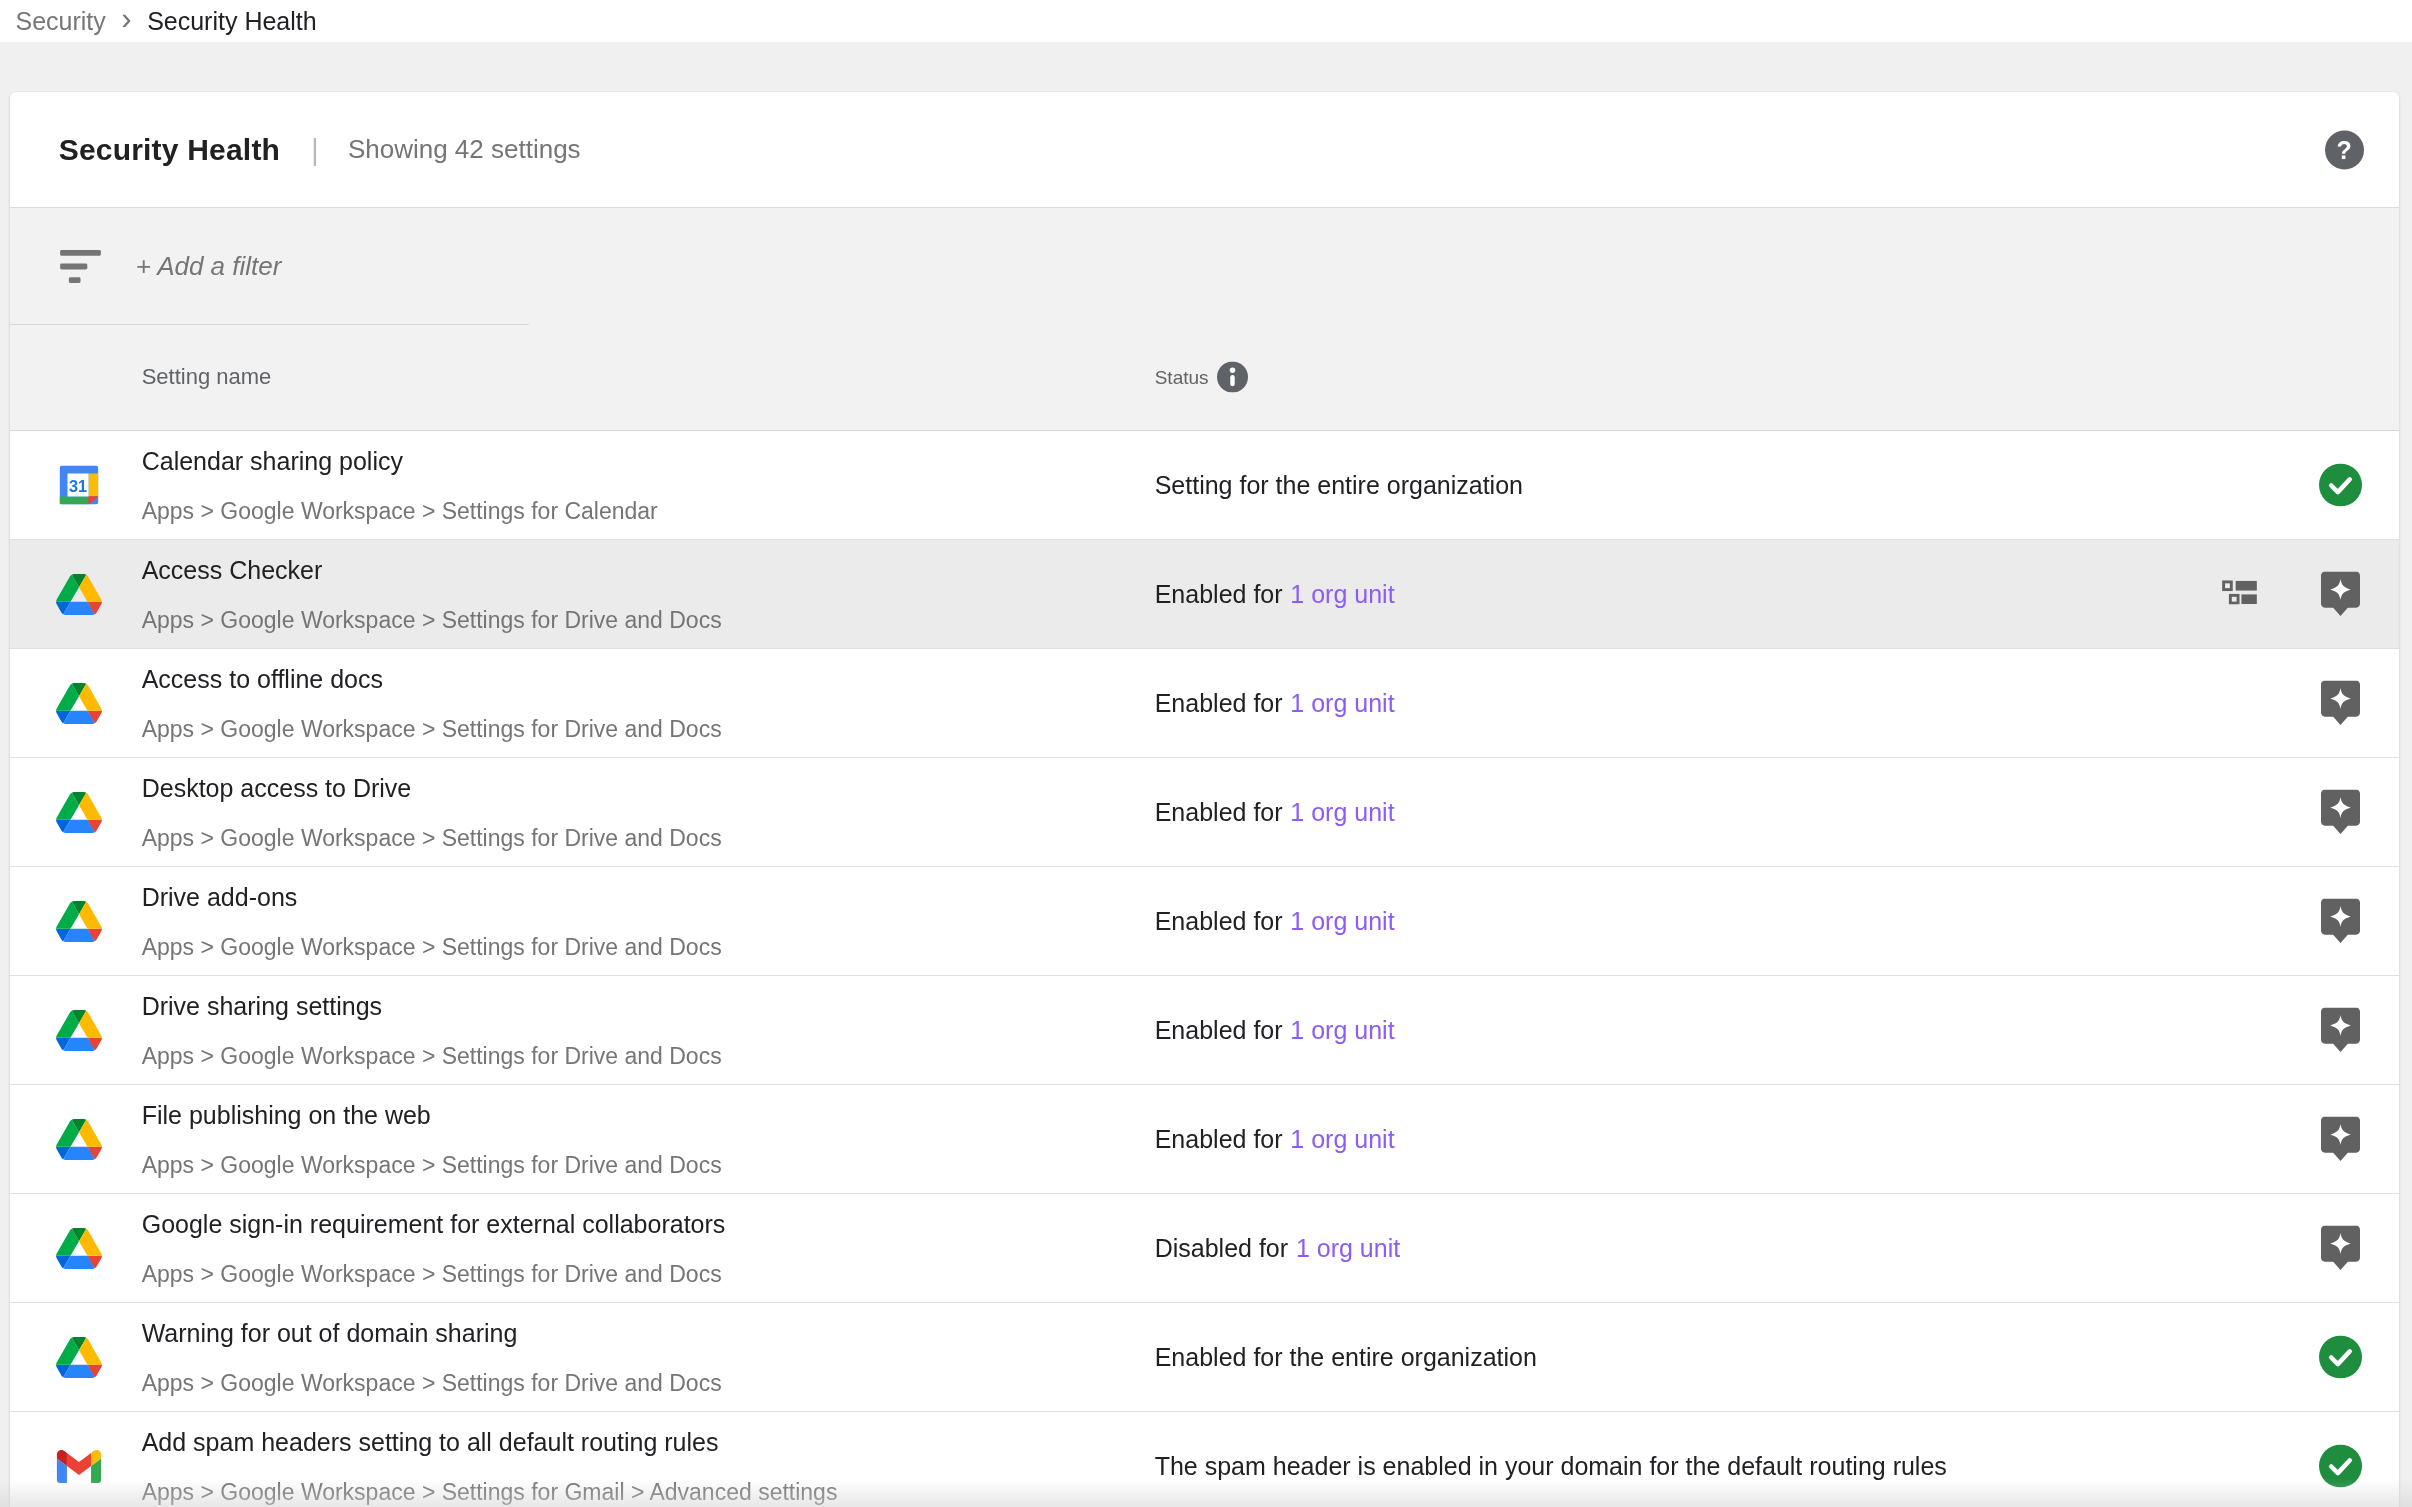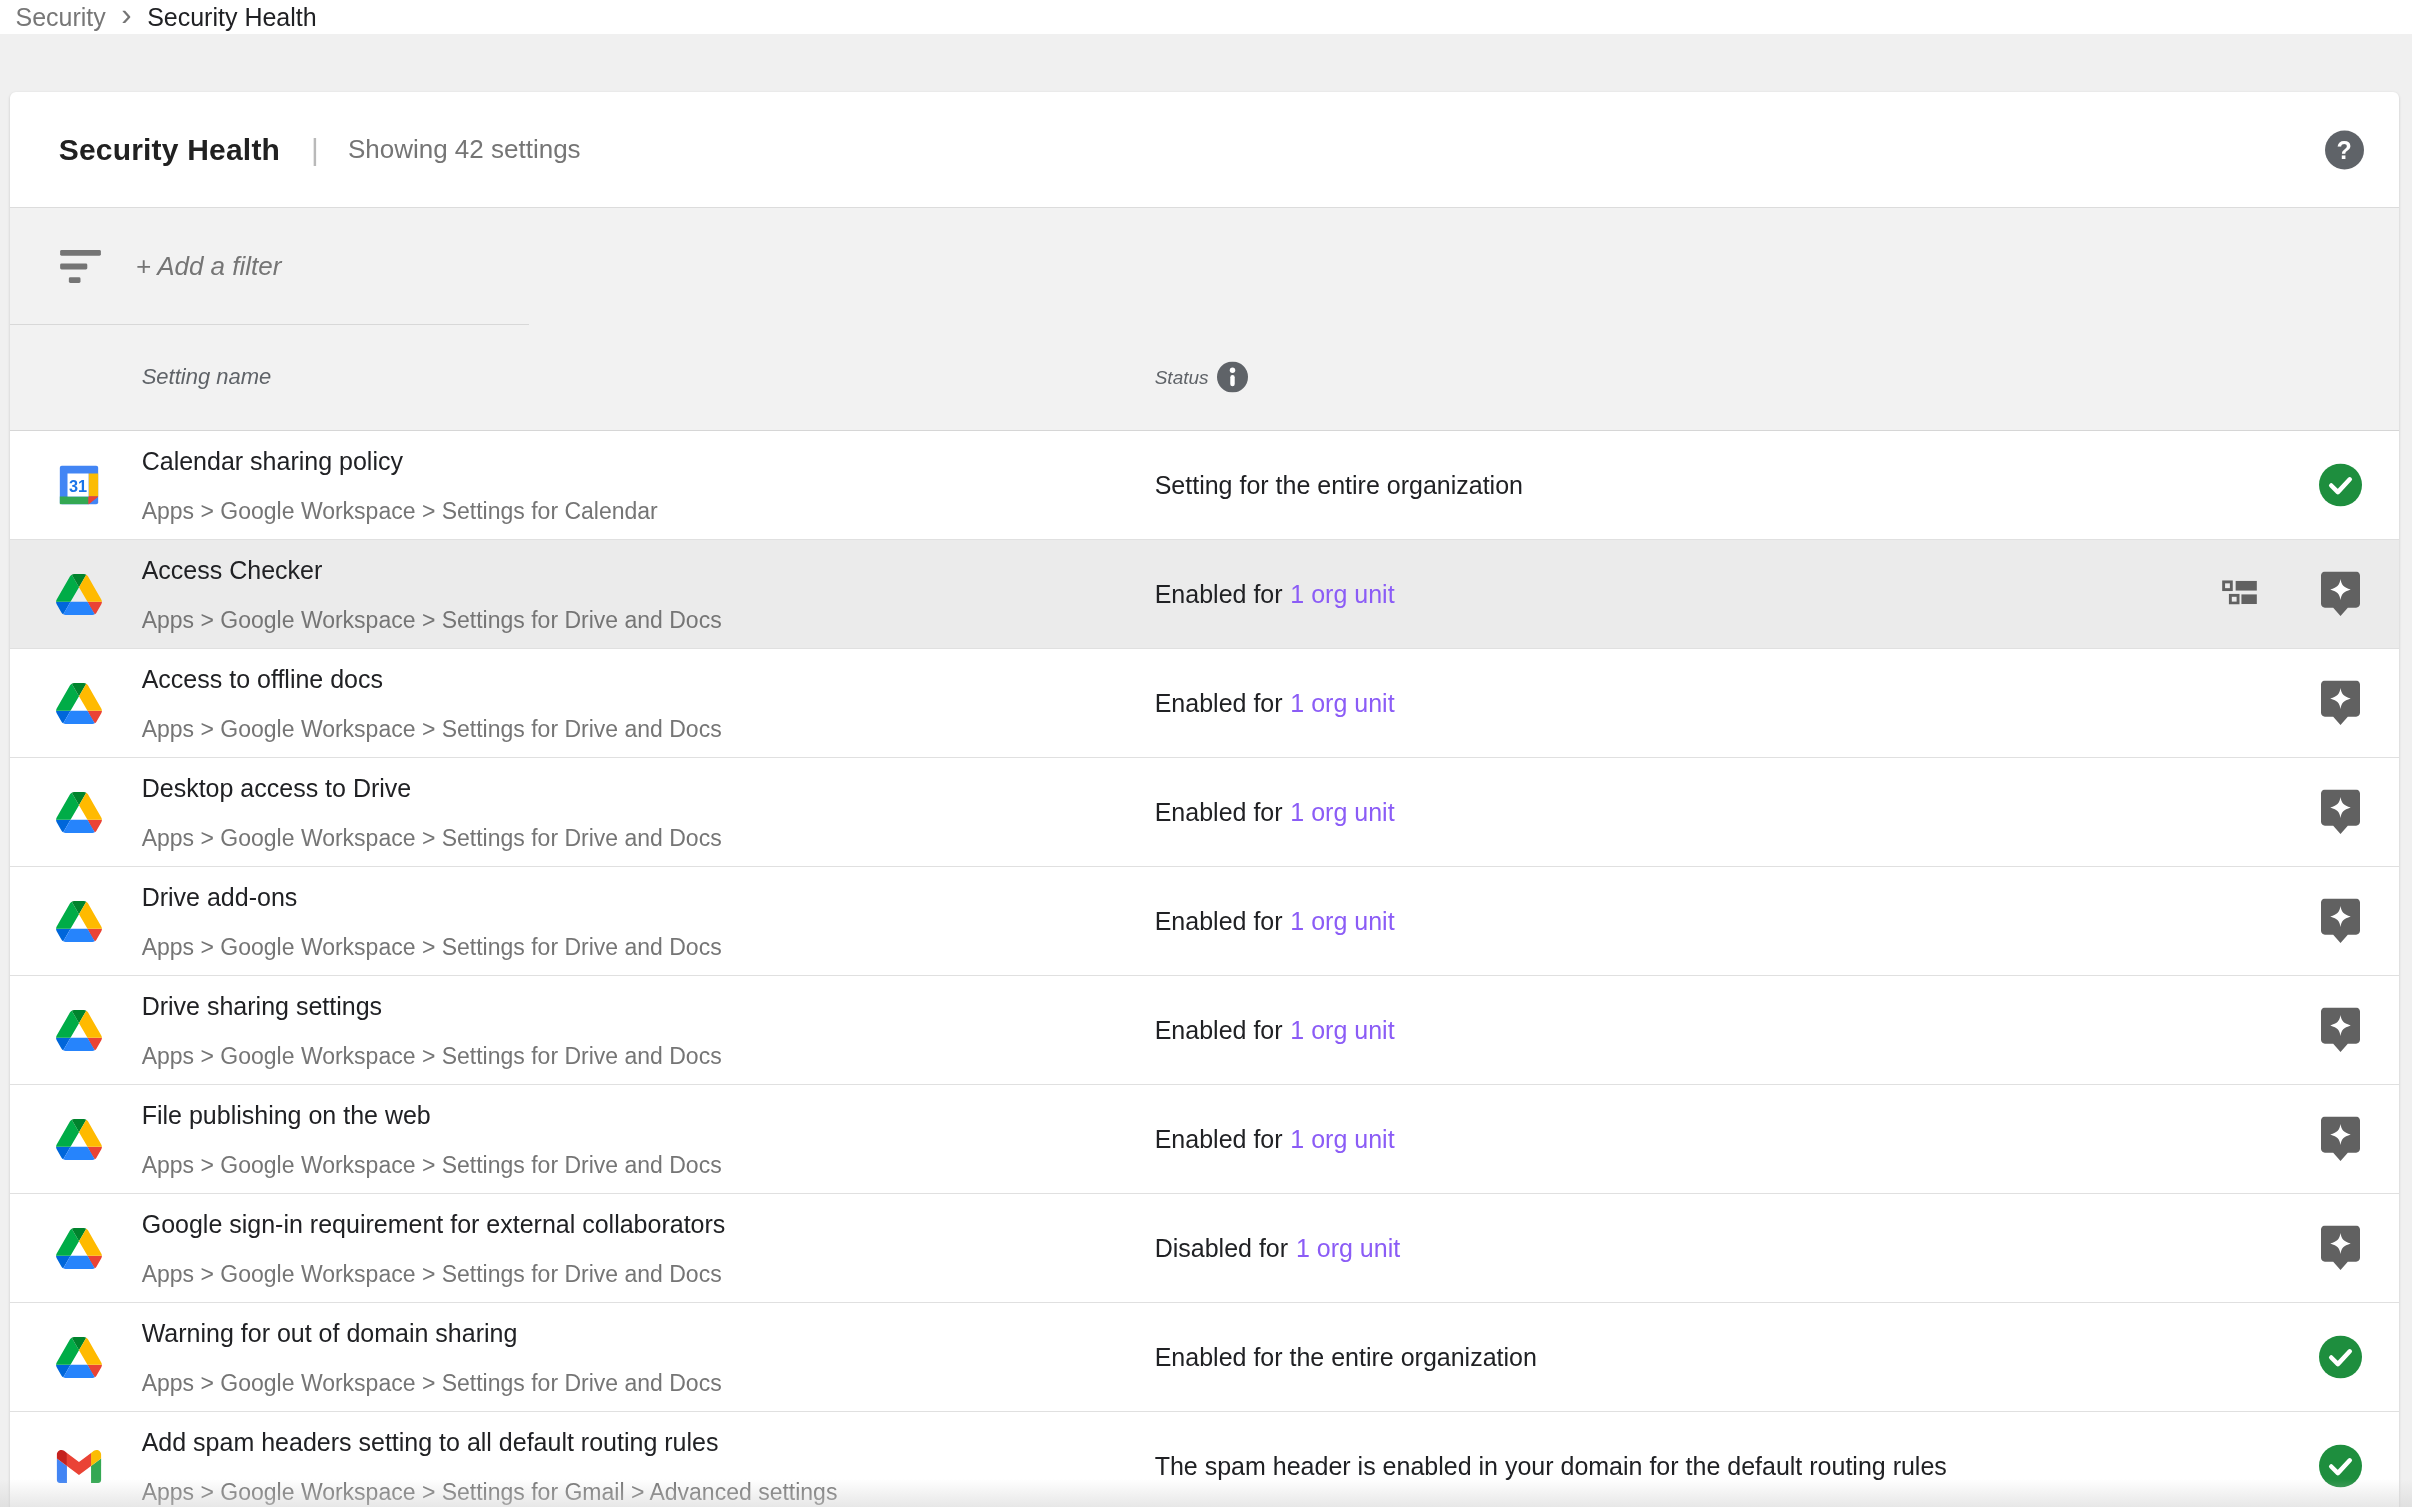--- a/index.html
+++ b/index.html
@@ -4,21 +4,21 @@
 <style>
   html,body{margin:0;padding:0;}
   body{
     width:2412px;height:1508px;position:relative;overflow:hidden;
     background:#f0f0f0;
     font-family:"Liberation Sans", sans-serif;
     -webkit-font-smoothing:antialiased;
   }
   
   .breadcrumb-bar{
-    position:absolute;top:0;left:0;width:100%;height:34px;background:#ffffff;
+    position:absolute;top:0;left:0;width:100%;height:42px;background:#ffffff;
     display:flex;align-items:center;padding-left:15.5px;box-sizing:border-box;gap:15.5px;
   }
   .crumb-parent{font-size:25px;color:#777777;}
   .crumb-sep{font-size:31px;color:#757575;line-height:25px;margin-top:-5.8px;}
   .crumb-current{font-size:25px;color:#202124;font-weight:500;}
 
   
   .card{
     position:absolute;left:9.7px;top:92px;width:2389px;height:1416px;
     background:#ffffff;border-radius:5.8px 5.8px 0 0;
@@ -40,21 +40,21 @@
   
   .filter-section{
     background:#f2f2f2;border-top:1px solid #dcdcdc;border-bottom:1px solid #d6d6d6;
     height:224px;position:relative;box-sizing:border-box;
   }
   .filter-row{height:116px;display:flex;align-items:center;padding-left:50px;}
   .filter-icon{width:41px;height:33px;flex:0 0 auto;}
   .filter-icon rect{fill:#757575;}
   .add-filter-label{font-size:26px;color:#757575;margin-left:35px;cursor:pointer;font-style:italic;}
   .filter-divider{position:absolute;top:116px;left:0;width:519px;height:1px;background:#d8d8d8;}
-  .table-header{height:106px;position:relative;font-style:italic;}
+  .table-header{height:106px;position:relative;}
   .col-setting{
     position:absolute;left:132px;top:50%;transform:translateY(-50%);
     font-size:22px;color:#5f6368;font-weight:500;
   }
   .col-status{
     position:absolute;left:1145px;top:50%;transform:translateY(-50%);
     display:flex;align-items:center;gap:8px;
     font-size:19px;color:#5f6368;font-weight:500;
   }
   .info-icon{width:31px;height:31px;display:block;cursor:pointer;}

